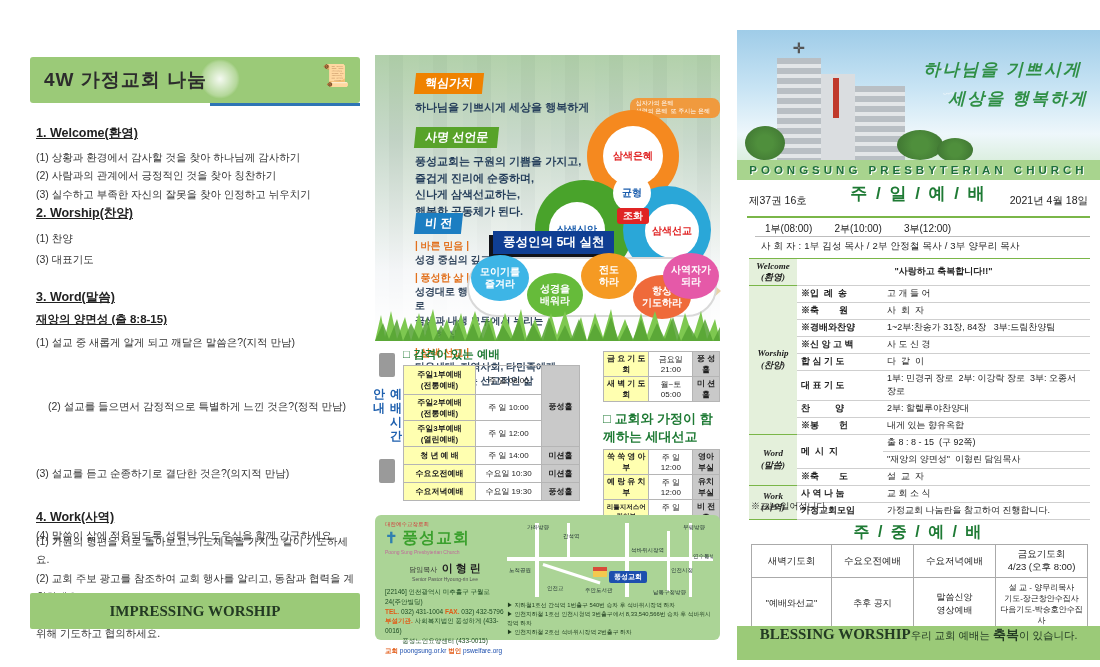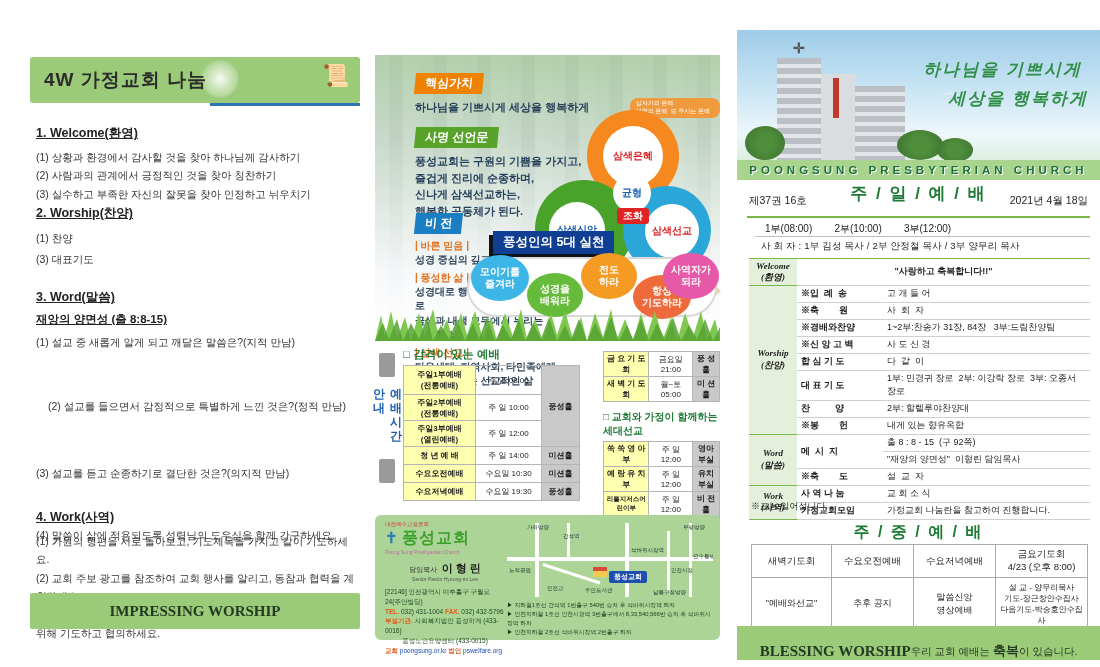--- a/index.html
+++ b/index.html
@@ -117,21 +117,21 @@
   td.itm { width:86px; font-weight:bold; }
   tr.sec-start td { border-top:1.5px solid #7ab648; }
   .note { position:absolute; left:14px; top:470px; font-size:9px; color:#222; }
 
   .wk-title { position:absolute; left:0; top:492px; width:363px; text-align:center; font-size:16px; font-weight:bold; color:#1e7a34; letter-spacing:2px; }
   table.weekday { position:absolute; left:14px; top:514px; width:337px; border-collapse:collapse; }
   table.weekday td { border:1px solid #aaa; text-align:center; font-size:9px; color:#222; padding:3px 2px; }
   table.weekday tr.hdr td { height:30px; font-size:9.5px; }
   table.weekday tr.body td { height:52px; }
   .rp-footer { position:absolute; left:0; top:596px; width:363px; height:34px; background:#9bca78;
-      display:flex; align-items:flex-end; justify-content:center; gap:0; }
+      display:flex; align-items:flex-start; justify-content:center; gap:0; }
 </style>
 </head>
 <body>
 
 <div id="page">
 
   <div id="left-panel">
     <div class="lp-header">
       <span class="puff"></span>
       <span class="lp-title">4W 가정교회 나눔</span>
@@ -296,21 +296,21 @@
             <td style="width:44px;">금요일 21:00</td>
             <td class="place" style="width:27px;">풍 성 홀</td>
           </tr>
           <tr>
             <td class="yellow" style="height:16px;">새 벽 기 도 회</td>
             <td>월~토 05:00</td>
             <td class="place">미 션 홀</td>
           </tr>
         </tbody>
           </table>
-        <div class="sched-h" style="margin-top:8px; font-size:10px;">□ 교회와 가정이 함께하는 세대선교</div>
+        <div class="sched-h" style="margin-top:8px; font-size:13px;">□ 교회와 가정이 함께하는 세대선교</div>
         <table class="stbl" style="width:117px;">
           <tbody>
               <tr>
             <td class="yellow" style="width:46px; height:15px;">쑥 쑥 영 아 부</td>
             <td style="width:44px;">주 일 12:00</td>
             <td class="place" style="width:27px;">영아부실</td>
           </tr>
           <tr>
             <td class="yellow" style="height:15px;">예 랑 유 치 부</td>
             <td>주 일 12:00</td>

